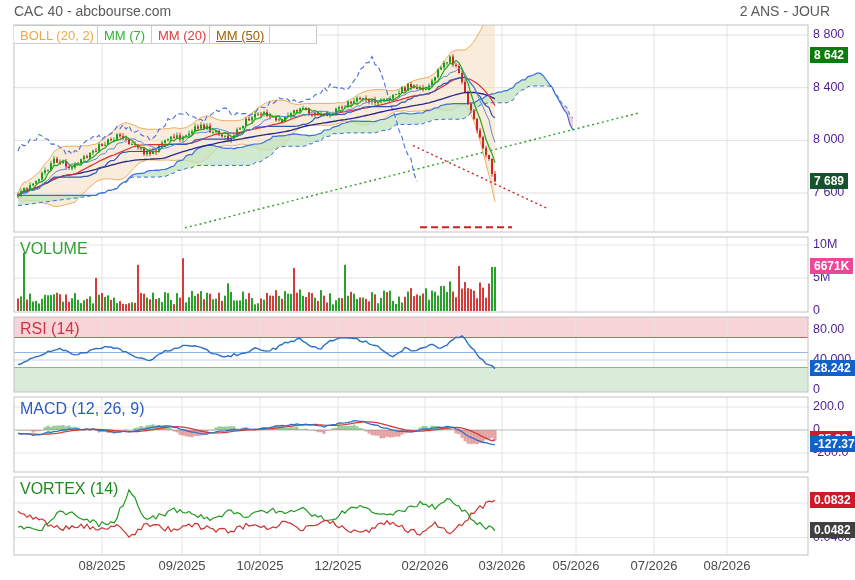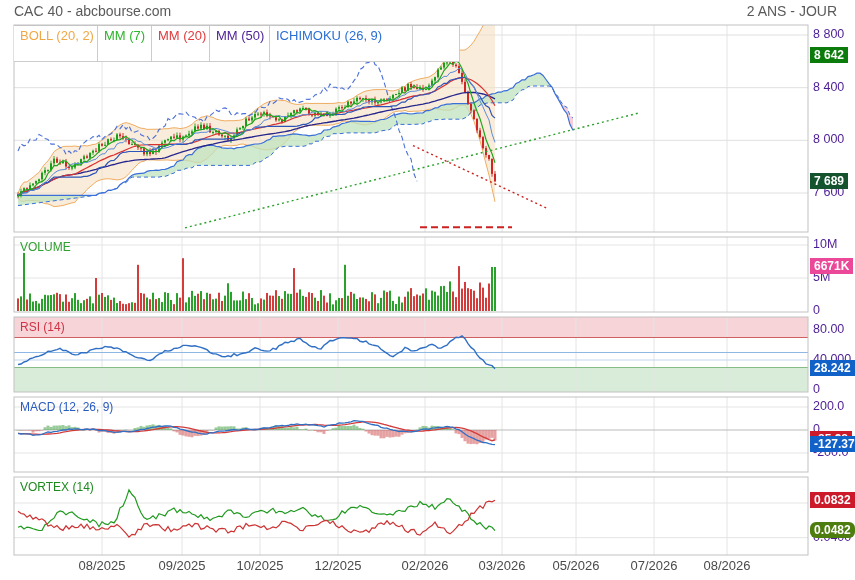--- a/index.html
+++ b/index.html
@@ -1,26 +1,26 @@
 <!DOCTYPE html>
 <html><head>
 <meta charset="utf-8">
 <style>
   html,body{margin:0;padding:0;background:#fff;}
   .stage{position:relative;width:855px;height:580px;background:#fff;
          font-family:"Liberation Sans",sans-serif;overflow:hidden;padding-left:32px;}
   #cv{position:absolute;left:0;top:0;}
   .hdr{position:absolute;top:3px;font-size:14px;color:#5a5a5a;}
   .hdr-title{left:14px;}
-  .hdr-period{right:50px;margin-left:15px;}
-  .legend{position:absolute;left:14px;top:25px;height:37px;display:flex;background:#fff;
+  .hdr-period{right:57px;margin-left:15px;}
+  .legend{position:absolute;left:14px;top:25px;height:19px;display:flex;background:#fff;
           border-top:1px solid #c4c4c4;border-bottom:1px solid #ccc;box-sizing:border-box;}
   .legend .cell{box-sizing:border-box;border-right:1px solid #ccc;font-size:13px;
                 line-height:19px;padding-left:6px;white-space:nowrap;overflow:hidden;}
-  .pl{position:absolute;font-size:12px;}
+  .pl{position:absolute;font-size:16px;}
   #pl-vol{left:20px;top:240px;color:#2ea12e;}
   #pl-rsi{left:20px;top:320px;color:#cf3345;}
   #pl-macd{left:20px;top:400px;color:#2a5bbf;}
   #pl-vtx{left:20px;top:480px;color:#1f8a1f;}
   .tick{position:absolute;left:813px;font-size:12.5px;color:#4c1d95;white-space:nowrap;}
   .badge{position:absolute;left:810px;font-size:12px;font-weight:bold;color:#fff;
          padding:1px 4px;white-space:nowrap;}
   .xlab{position:absolute;top:558px;font-size:13px;color:#4a4a4a;transform:translateX(-50%);}
 </style>
 </head>
@@ -954,22 +954,21 @@
       <rect x="14" y="477" width="794" height="78" fill="none" stroke="#c2c2c2"></rect>
     </svg>
 
   <div class="hdr hdr-title">CAC 40 - abcbourse.com</div>
   <div class="hdr hdr-period">2 ANS - JOUR</div>
 
   <div class="legend" id="legend">
       <div class="cell" style="width: 84px; color: rgb(240, 168, 69);">BOLL (20, 2)</div>
       <div class="cell" style="width: 54px; color: rgb(45, 181, 45);">MM (7)</div>
       <div class="cell" style="width: 58px; color: rgb(224, 58, 58);">MM (20)</div>
-      <div class="cell" style="width: 60px; color: #4c1d95;">MM (50)</div>
-      <div class="cell" style="width: 143px; color: rgb(42, 111, 214);">ICHIMOKU (26, 9)</div>
+      <div class="cell" style="width: 60px; color: #a16207; text-decoration: underline;">MM (50)</div>
       <div class="cell" style="width: 47px;"></div>
     </div>
 
   <div class="pl" id="pl-vol">VOLUME</div>
   <div class="pl" id="pl-rsi">RSI (14)</div>
   <div class="pl" id="pl-macd">MACD (12, 26, 9)</div>
   <div class="pl" id="pl-vtx">VORTEX (14)</div>
 
   <div id="axis-layer">
       <div class="tick" style="top: 27px;">8 800</div>
@@ -987,21 +986,21 @@
       <div class="tick" style="top: 382px;">0</div>
       <div class="badge" style="top: 360.318px; background: rgb(16, 98, 200);">28.242</div>
       <div class="tick" style="top: 399px;">200.0</div>
       <div class="tick" style="top: 422px;">0</div>
       <div class="tick" style="top: 445px;">-200.0</div>
       <div class="badge" style="top: 431.388px; background: rgb(204, 26, 42);">-85.98</div>
       <div class="badge" style="top: 436.148px; background: rgb(16, 98, 200);">-127.37</div>
       <div class="tick" style="top: 495px;">0.0800</div>
       <div class="tick" style="top: 529.667px;">0.0400</div>
       <div class="badge" style="top: 491.727px; background: rgb(204, 26, 42); text-align: right;">0.0832</div>
-      <div class="badge" style="top: 522.06px; background: #4d7c0f; border-radius: 6px;">0.0482</div>
+      <div class="badge" style="top: 522.06px; background: #404040;">0.0482</div>
     </div>
   <div id="xaxis-layer">
       <div class="xlab" style="left: 102px;">08/2025</div>
       <div class="xlab" style="left: 182px;">09/2025</div>
       <div class="xlab" style="left: 260px;">10/2025</div>
       <div class="xlab" style="left: 338px;">12/2025</div>
       <div class="xlab" style="left: 425px;">02/2026</div>
       <div class="xlab" style="left: 502px;">03/2026</div>
       <div class="xlab" style="left: 576px;">05/2026</div>
       <div class="xlab" style="left: 654px;">07/2026</div>

